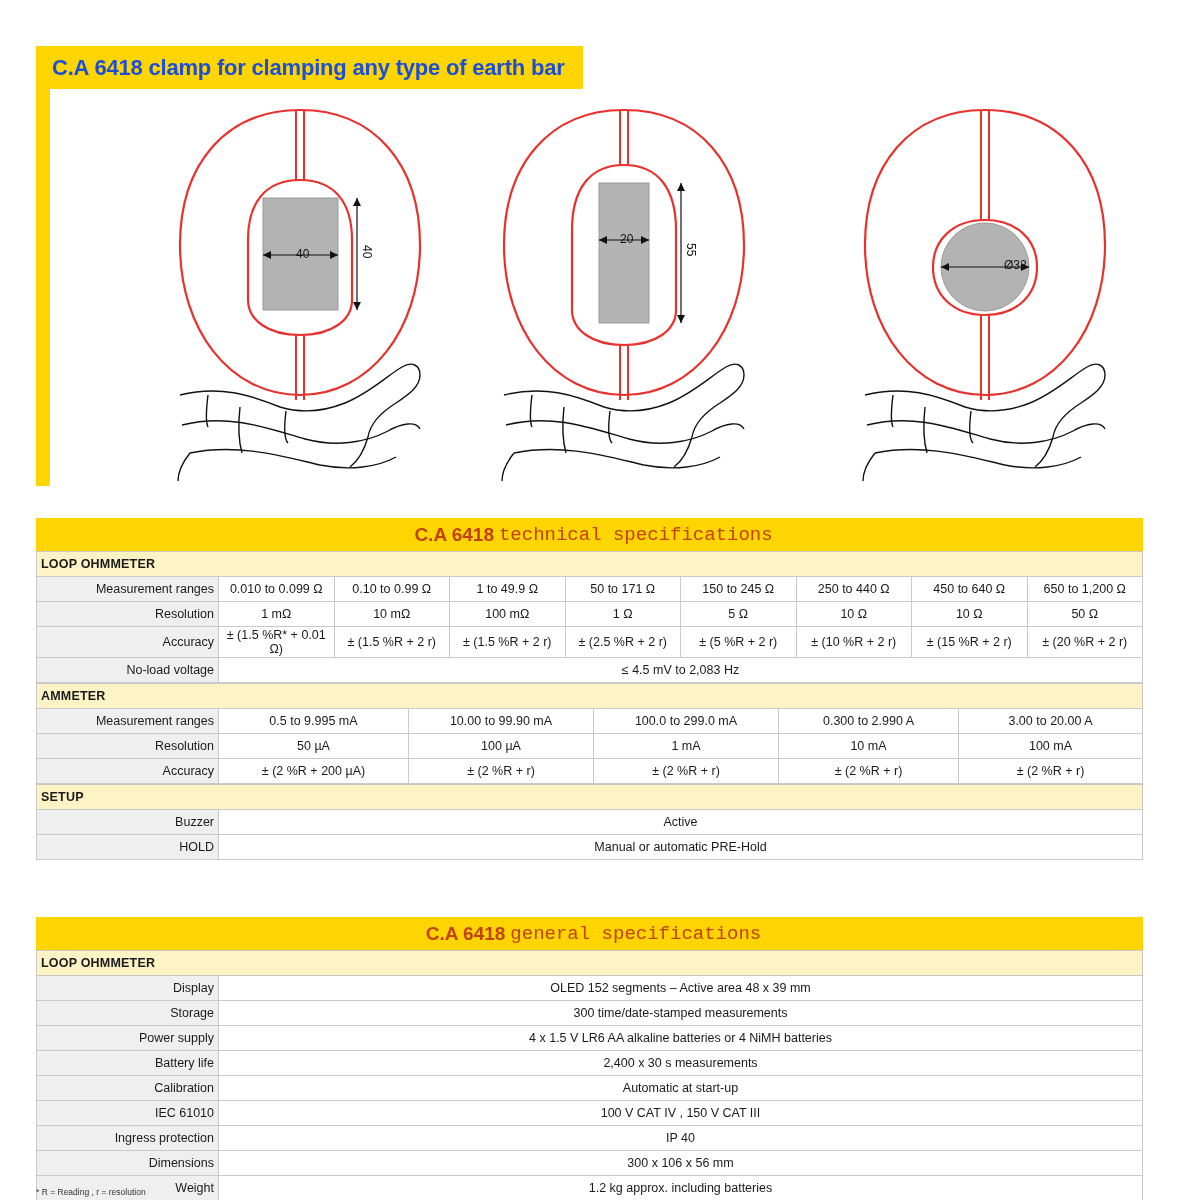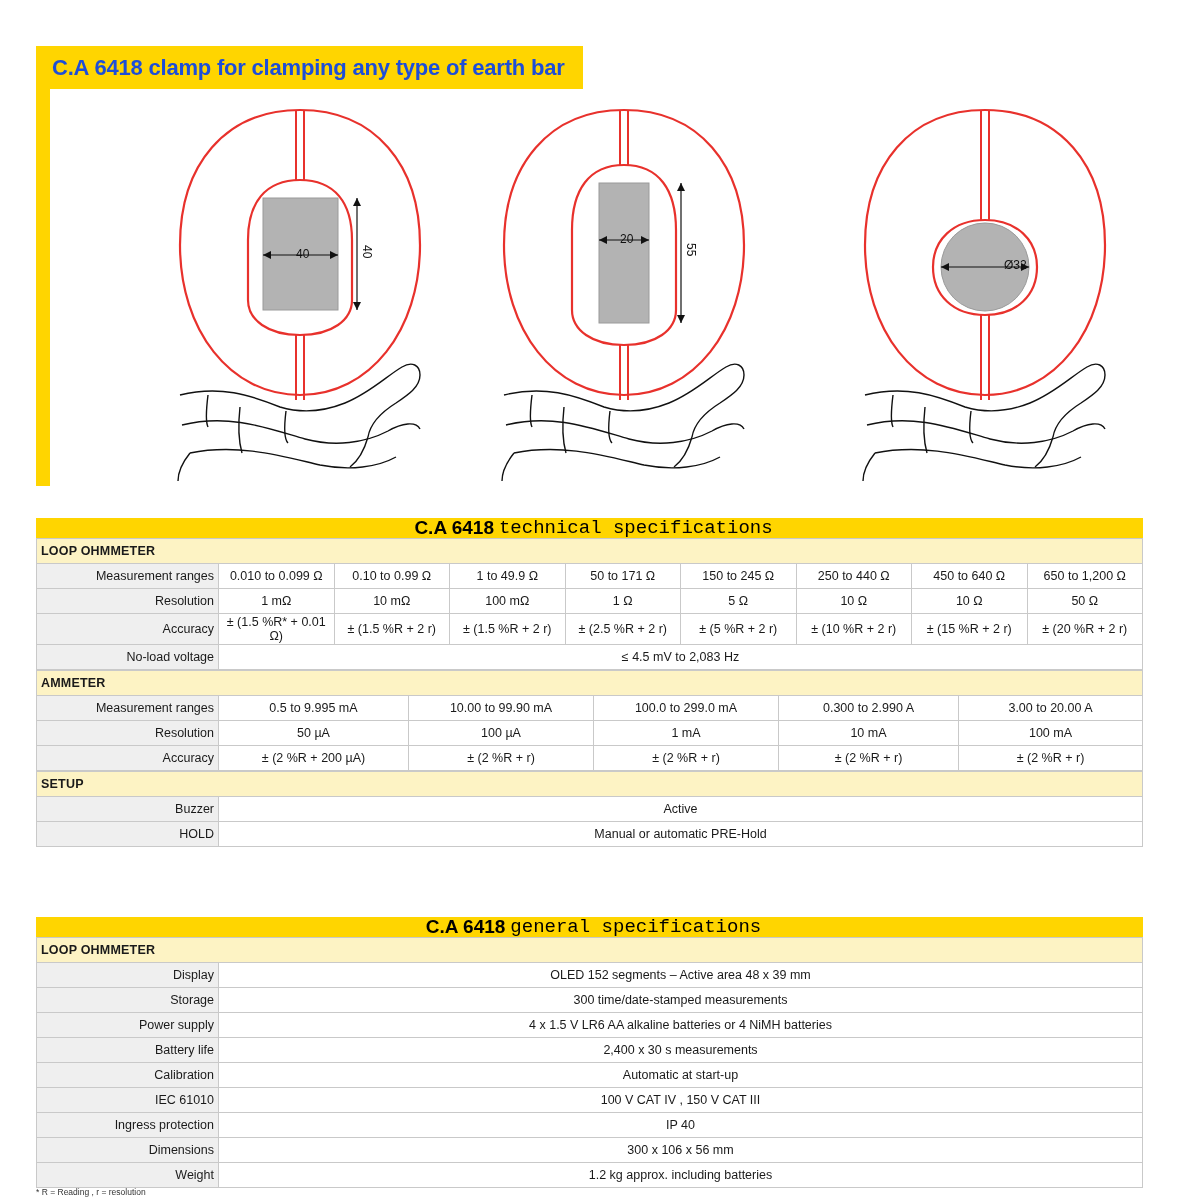--- a/index.html
+++ b/index.html
@@ -74,26 +74,26 @@
   }
 
   
   .section {
     position: absolute;
     left: 36px;
     width: 1107px;
   }
   .band-title {
     background: #ffd500;
-    height: 20px;
+    height: 33px;
     display: flex;
     align-items: center;
     justify-content: center;
     font-size: 19px;
-    color: #000000;
+    color: #c2410c;
     padding-left: 8px;
   }
   .band-title b { font-weight: bold; }
   .band-title .light { font-weight: normal; margin-left: 5px; font-family: Liberation Mono, monospace; }
 
   table.spec {
     border-collapse: collapse;
     width: 100%;
     table-layout: fixed;
     padding-left: 44px;

